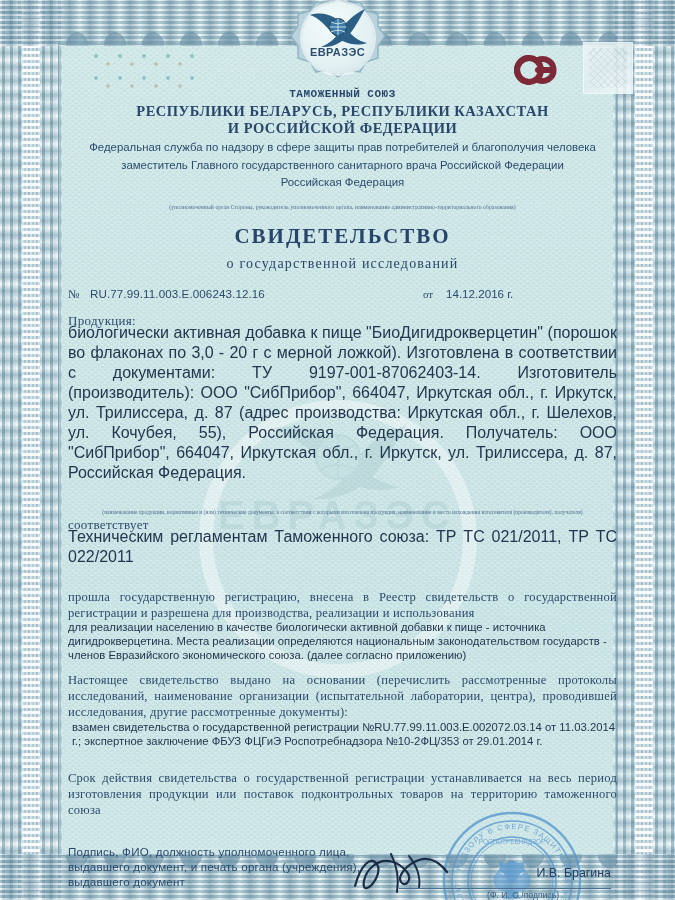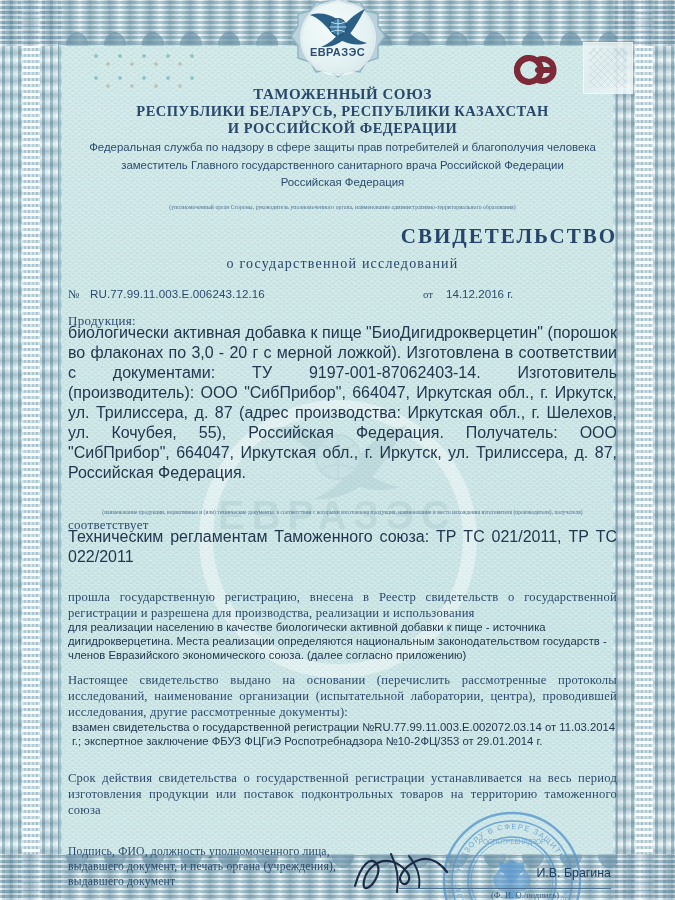--- a/index.html
+++ b/index.html
@@ -160,38 +160,38 @@
     z-index:8;
   }
 
   .ttl{
     text-align:center;
     font-family:"Liberation Serif", serif;
     font-weight:bold;
     color:#29476b;
     letter-spacing:.5px;
   }
-  .ttl-l1{font-size:15px;line-height:17px;}
+  .ttl-l1{font-size:11px;line-height:17px;font-family:Liberation Mono, monospace;}
   .ttl-l2{font-size:14.5px;line-height:17px;}
   .ttl-l3{font-size:14.5px;line-height:17px;}
 
   .agency{
     text-align:center;color:#2a4b6e;
     font-size:11.4px;line-height:14.5px;margin-top:3px;
   }
 
   .caption{
     text-align:center;
     font-family:"Liberation Serif", serif;
     font-size:5.6px;color:#4c7090;letter-spacing:.1px;
     margin-top:14px;
   }
 
   .doc-title{
-    text-align:right;
+    text-align:center;
     font-family:"Liberation Serif", serif;
     font-weight:bold;color:#27456a;
     font-size:21px;letter-spacing:2px;margin-top:14px;
   }
   .doc-sub{
     text-align:center;
     font-family:"Liberation Serif", serif;
     color:#27456a;font-size:14px;letter-spacing:1.2px;margin-top:7px;
   }
 
@@ -253,35 +253,35 @@
   }
 
   .term-para{
     font-family:"Liberation Serif", serif;
     color:#2c4a6c;font-size:12.6px;line-height:16px;
     text-align:justify;margin-top:22px;letter-spacing:.2px;
   }
 
   .sign-area{position:relative;margin-top:26px;height:86px;}
   .sign-text{
-    font-family:Liberation Serif, serif;
+    font-family:Liberation Sans, sans-serif;
     color:#2c4a6c;font-size:11.6px;line-height:15px;
     width:300px;letter-spacing:.2px;
   }
   .signatory{
     position:absolute;right:6px;top:22px;
     font-size:12.4px;color:#243e5c;
   }
   .sign-line{
     position:absolute;right:6px;top:44px;width:212px;
     border-bottom:1px solid #4e6f8d;
   }
   .fio-cap{
     position:absolute;right:58px;top:46px;
-    font-family:Liberation Serif, serif;
+    font-family:Liberation Sans, sans-serif;
     font-size:8.6px;color:#3d6084;padding-left:32px;
   }
   .mp{
     position:absolute;right:22px;top:62px;
     font-family:"Liberation Serif", serif;
     font-size:13px;color:#2c4a6c;letter-spacing:2px;
   }
   .serial{
     position:absolute;left:196px;top:58px;
     font-family:"Liberation Serif", serif;

